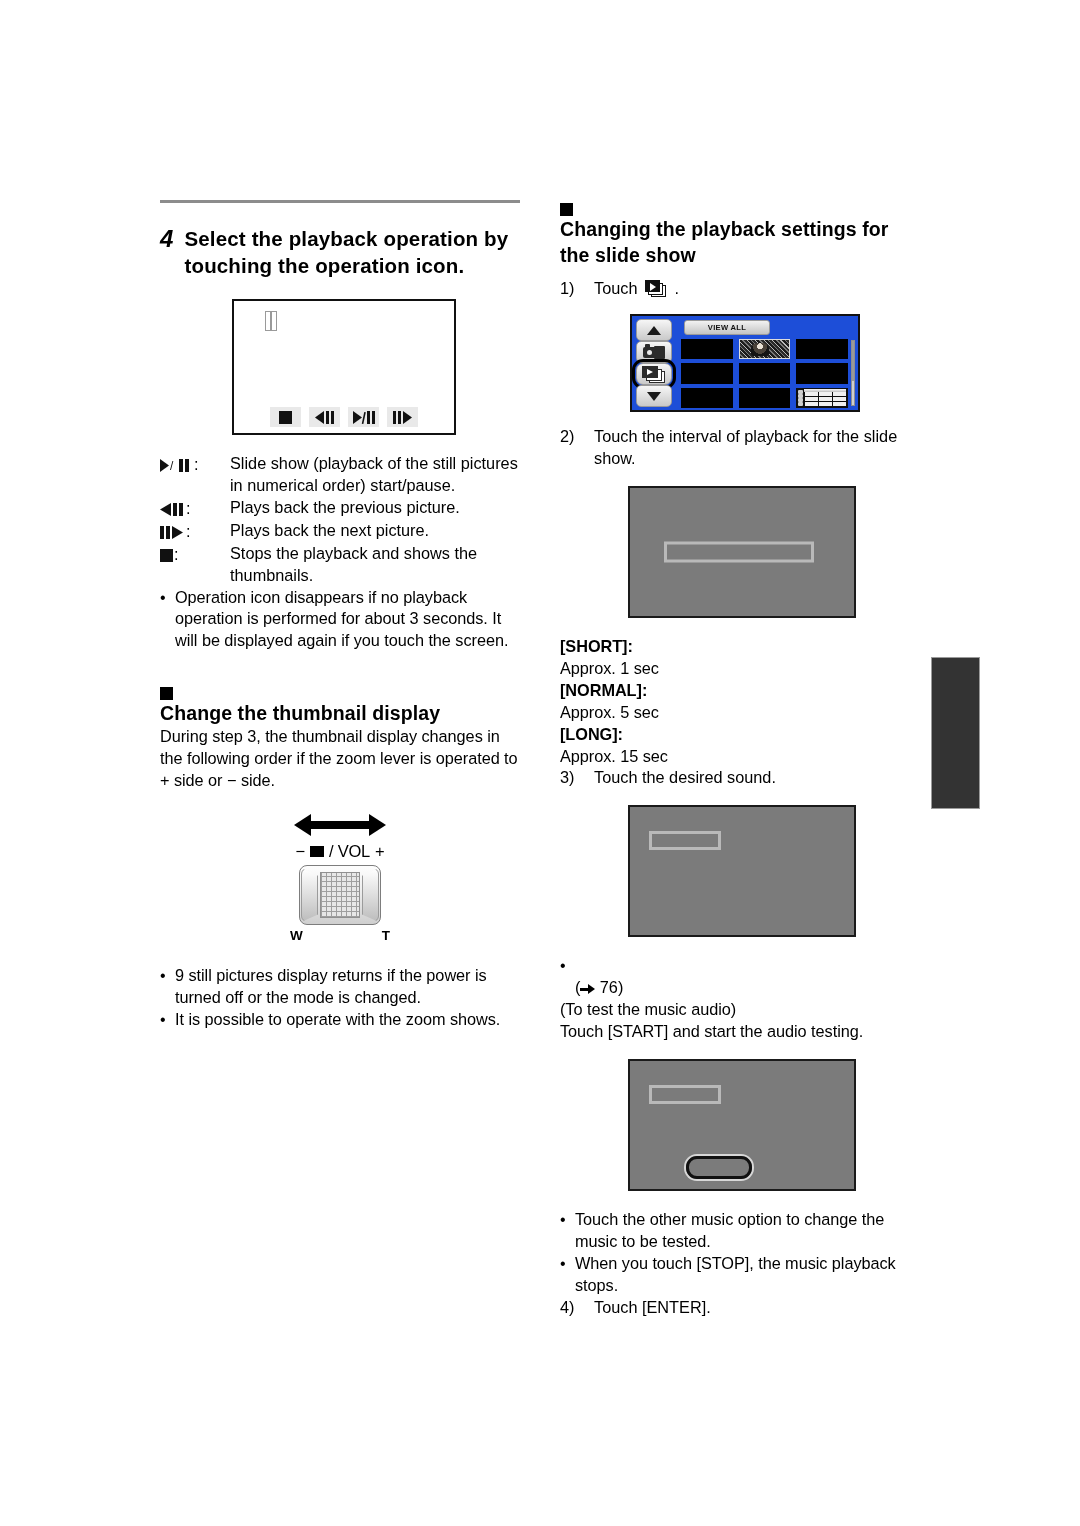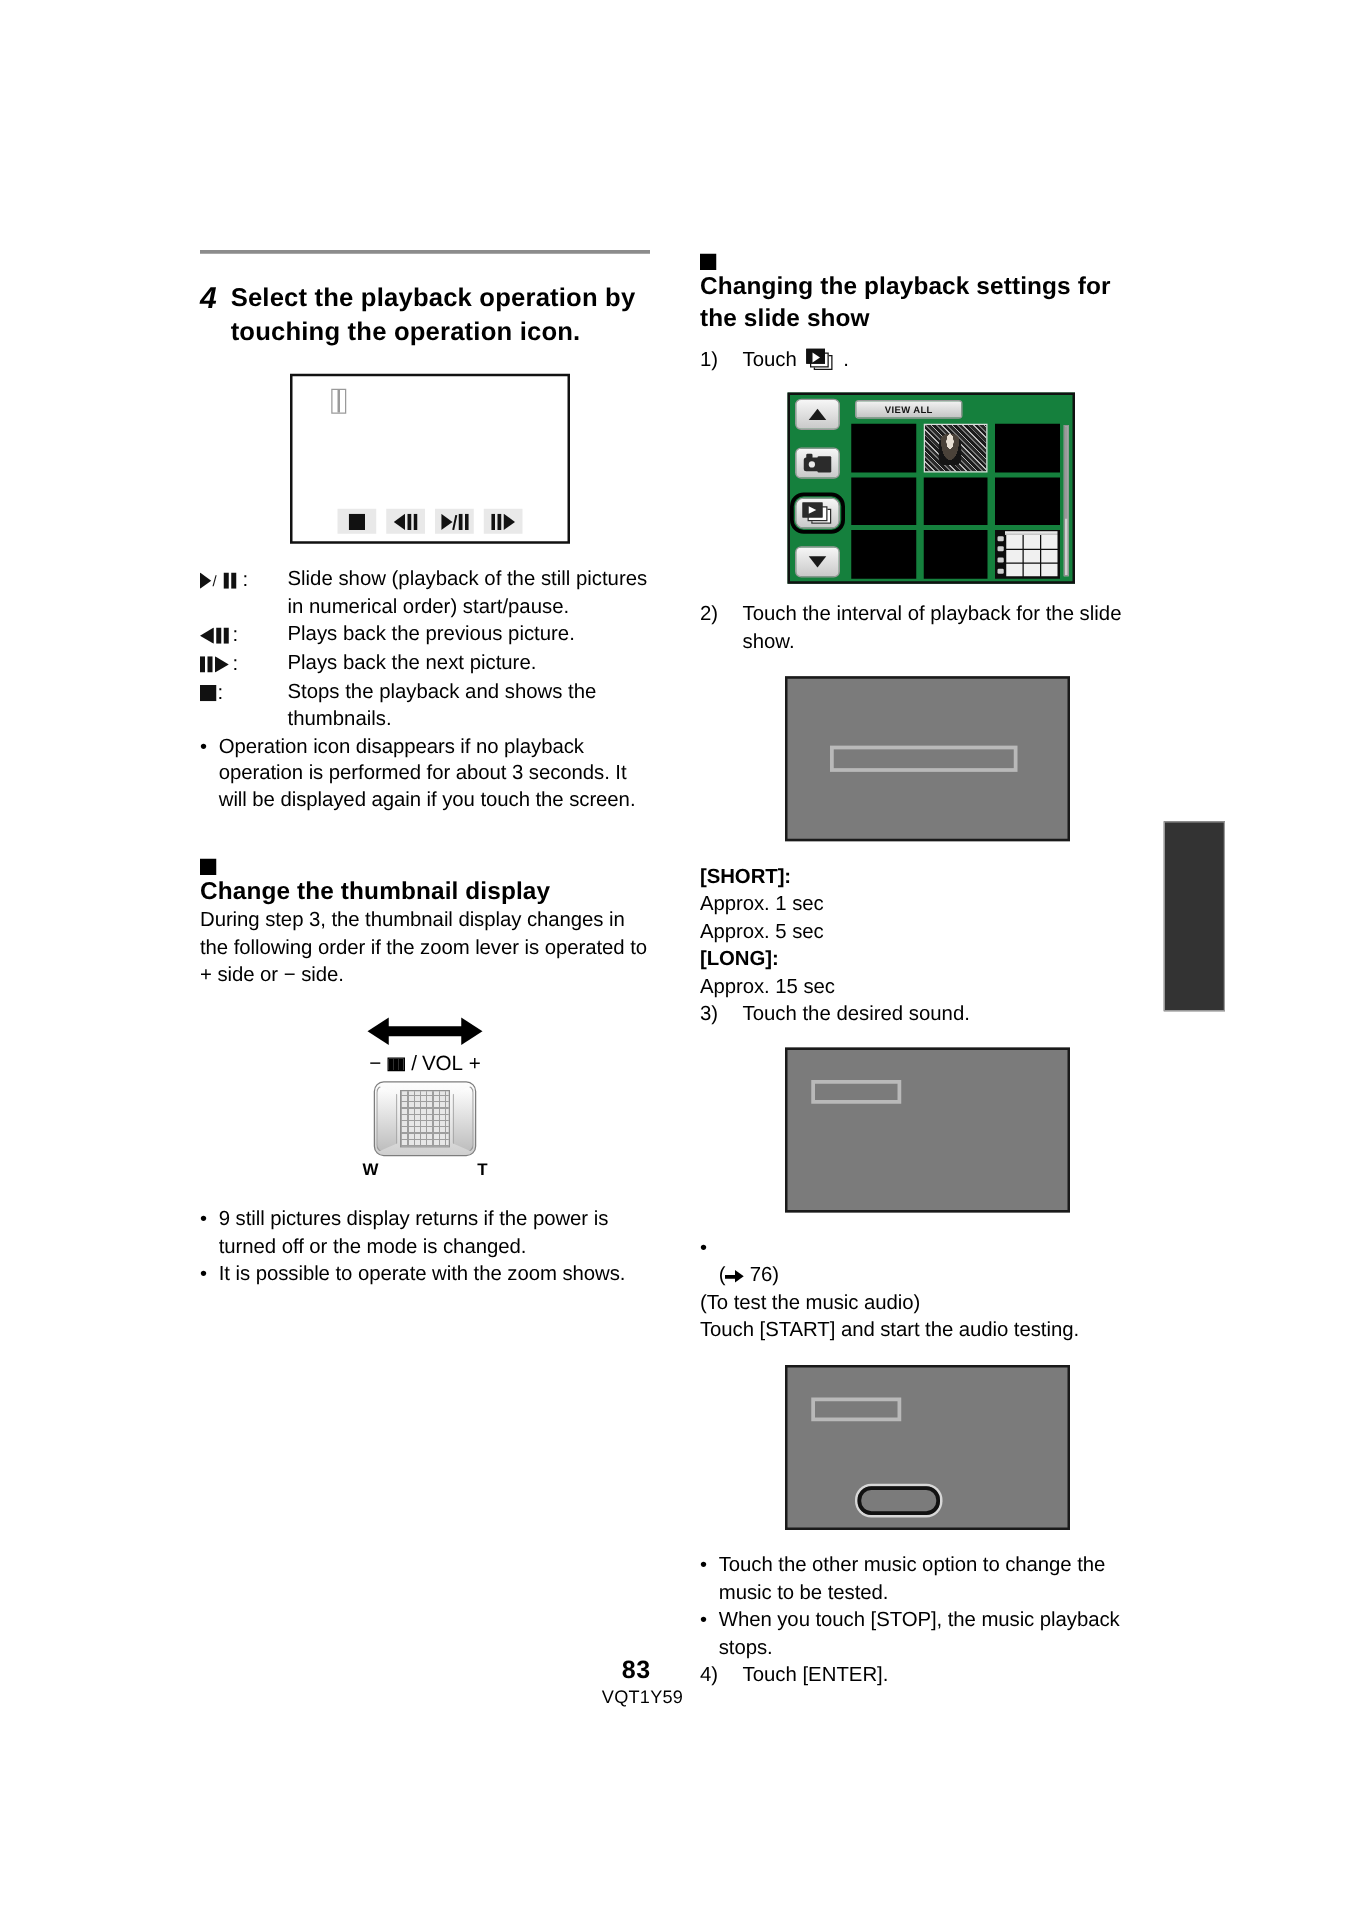--- a/index.html
+++ b/index.html
@@ -171,23 +171,23 @@
     background: #e9e9e9;
     display: flex;
     align-items: center;
     justify-content: center;
   }
   .gl { display: block; }
 
   
   .lcd-thumb {
     width: 230px;
-    height: 153px;
+    height: 98px;
     border: 2px solid #111;
-    background: #15803d;
+    background: #1d4ed8;
     position: relative;
     margin: 14px 0 0 70px;
     box-sizing: border-box;
     overflow: hidden;
   }
   .tb-side {
     position: absolute;
     left: 4px;
     top: 3px;
     width: 38px;
@@ -860,20 +860,21 @@
       <div class="t">Touch the interval of playback for the slide show.</div>
     </div>
 
     <div class="lcd-gray">
       <div class="box-center"></div>
     </div>
 
     <div class="mt18">
       <div class="body"><span class="kbd">[SHORT]:</span></div>
       <div class="body">Approx. 1 sec</div>
+      <div class="body"><span class="kbd">[NORMAL]:</span></div>
       <div class="body">Approx. 5 sec</div>
       <div class="body"><span class="kbd">[LONG]:</span></div>
       <div class="body">Approx. 15 sec</div>
     </div>
 
     <div class="numitem">
       <div class="n">3)</div>
       <div class="t">Touch the desired sound.</div>
     </div>
 
@@ -910,18 +911,14 @@
       <div class="numitem">
         <div class="n">4)</div>
         <div class="t">Touch [ENTER].</div>
       </div>
     </div>
 
   </div>
 
   <div class="index-tab"></div>
 
-  <div class="footer">
-    <div class="folio">83</div>
-    <div class="partno">VQT1Y59</div>
-  </div>
 
 </div>
 
 </body></html>

